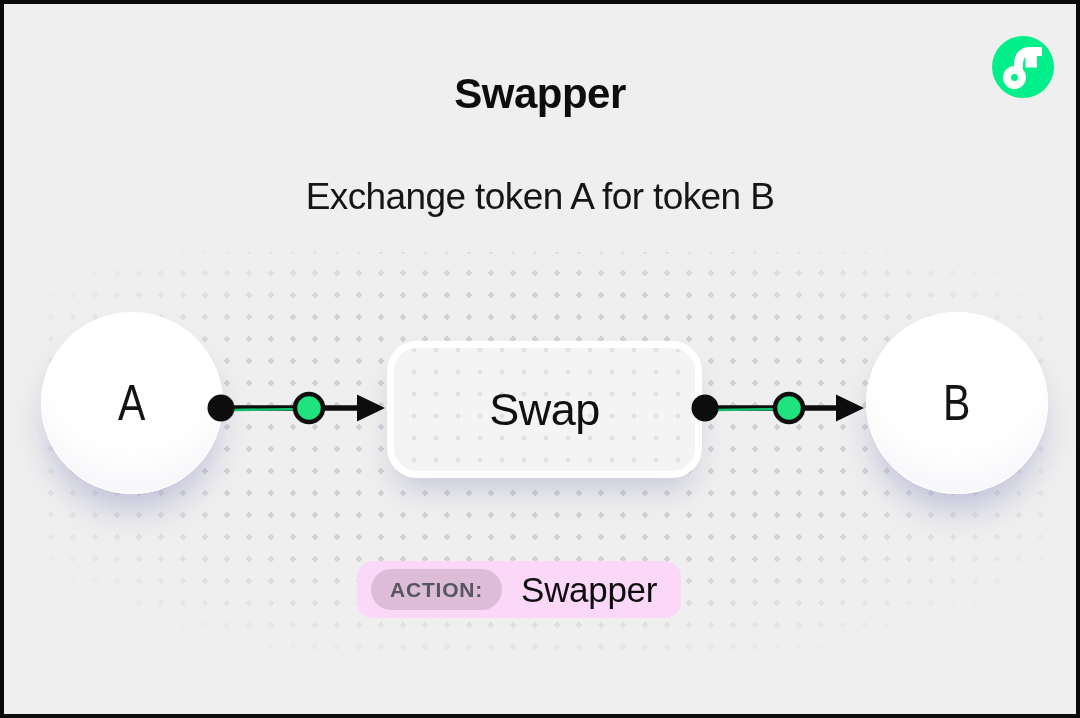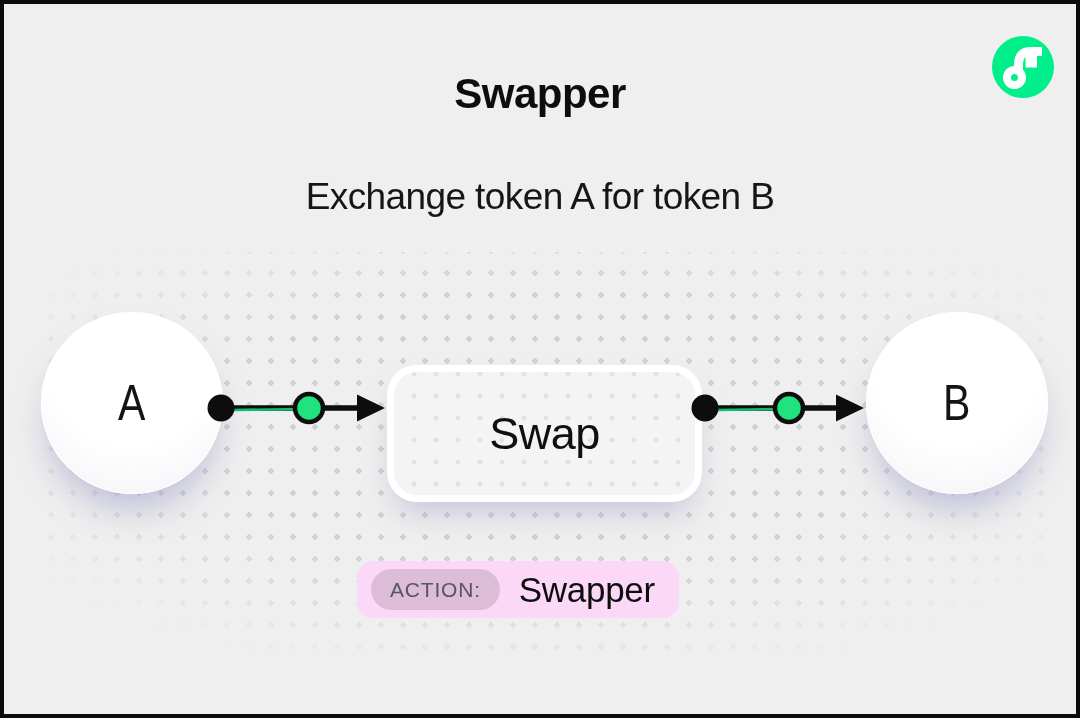--- a/index.html
+++ b/index.html
@@ -42,35 +42,35 @@
   .token-letter{
     font-size:50px;color:#141414;display:inline-block;transform:scaleX(.82);
   }
   .swap-box{
     position:absolute;left:383px;top:337px;width:315px;height:137px;
     border-radius:30px;background:#f4f4f5;
     background-image:radial-gradient(circle,#e2e2e5 2.4px,transparent 2.7px);
     background-size:22px 22px;background-position:9px 13px;
     border:7px solid #ffffff;box-sizing:border-box;
     box-shadow:0 18px 30px -8px rgba(122,122,180,.35);
-    display:flex;align-items:center;justify-content:center;margin-top:24px;
+    display:flex;align-items:center;justify-content:center;
   }
   .swap-label{font-size:45px;color:#101010;letter-spacing:-.5px;}
   svg.connectors{position:absolute;left:0;top:0;pointer-events:none;}
   .action-badge{
     position:absolute;left:353px;top:557px;height:57px;
     background:#fbd7f8;border-radius:16px;
     display:inline-flex;align-items:center;padding:0 24px 0 14px;box-sizing:border-box;
   }
   .action-pill{
     background:#dcbcd7;border-radius:21px;height:41px;
     display:inline-flex;align-items:center;padding:0 19px;
   }
   .action-label{
-    font-size:21px;color:#56565f;letter-spacing:.8px;font-weight:400;
+    font-size:21px;color:#56565f;letter-spacing:.8px;font-weight:700;
   }
   .action-value{
     font-size:35px;color:#0e0e0e;margin-left:19px;letter-spacing:-.3px;
   }
 </style>
 </head>
 <body>
 
 <div class="dots"></div>
 

